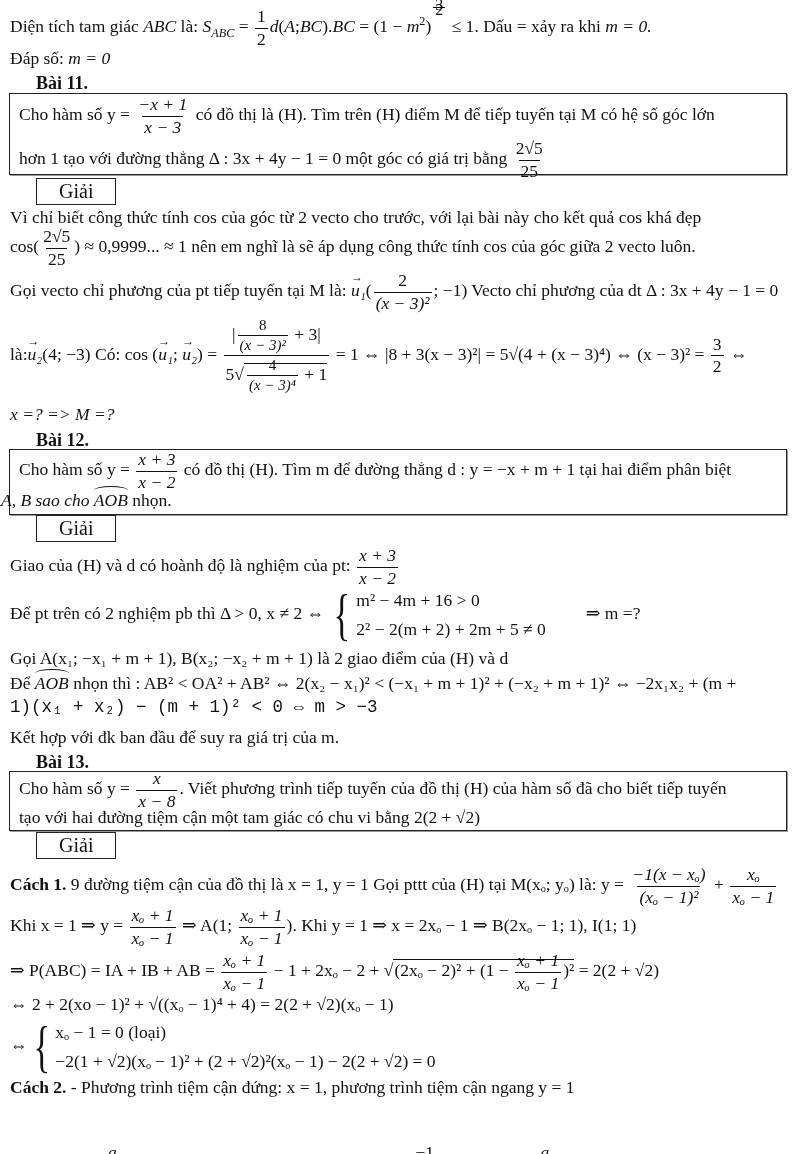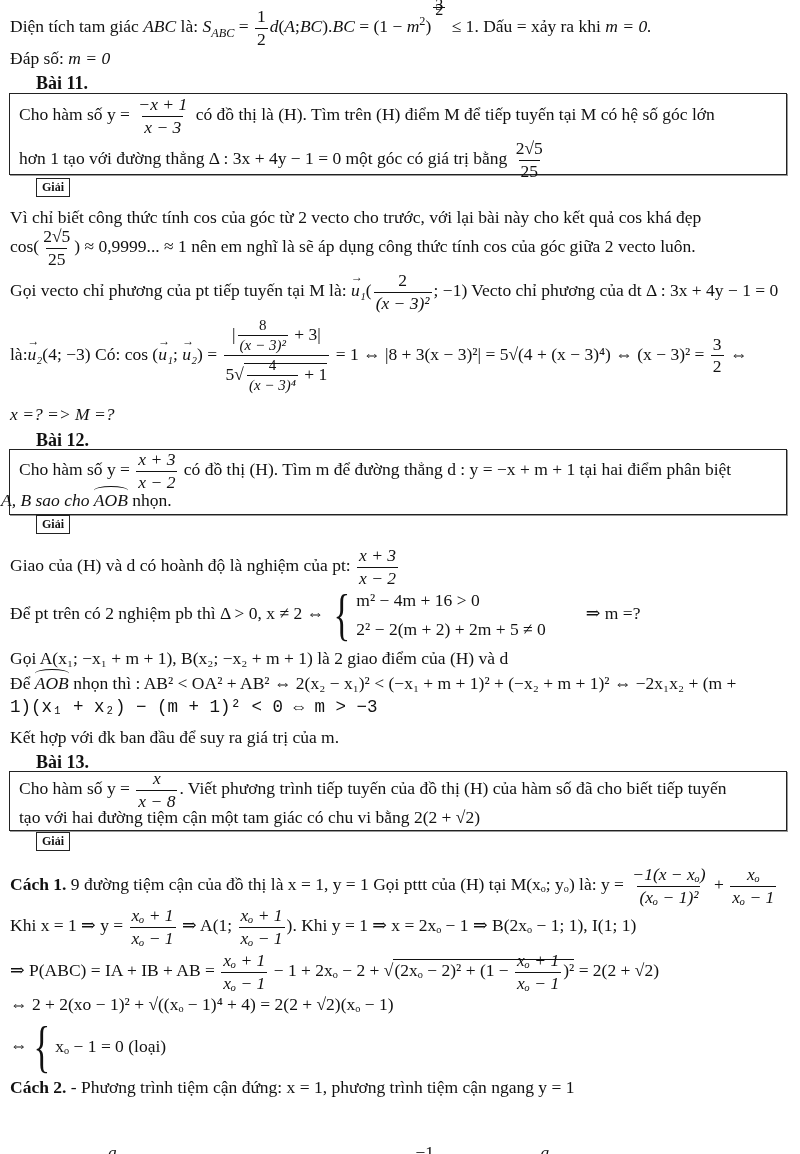--- a/index.html
+++ b/index.html
@@ -13,22 +13,22 @@
   .b { font-weight: bold; text-align: right; }
   .frac { display: inline-flex; flex-direction: column; align-items: center; vertical-align: middle; margin: 0 2px; }
   .frac .n { padding: 0 2px 2px; }
   .frac .d { border-top: 1px solid #111; padding: 2px 2px 0; }
   sup, sub { font-size: 70%; line-height: 0; }
   .box {
     position: absolute; left: 9px; width: 776px; border: 1px solid #222;
     box-shadow: 1px 1px 0 #999;
   }
   .giai {
-    position: absolute; left: 36px; border: 1px solid #222; padding: 2px 5px 3px;
-    font-weight: bold; font-size: 12px;
+    position: absolute; left: 36px; border: 1px solid #222; padding: 2px 22px 3px;
+    font-weight: normal; font-size: 20px;
   }
   .bai { position: absolute; left: 36px; font-weight: bold; font-size: 18px; }
   .sqrt { border-top: 1px solid #111; padding-left: 1px; }
   .vec { position: relative; display: inline-block; font-style: italic; }
   .vec::before { content: "→"; position: absolute; top: -11px; left: 0; font-size: 12px; font-style: normal; }
   .arc { position: relative; display: inline-block; font-style: italic; }
   .arc::before { content: ""; position: absolute; left: 0; right: 0; top: -6px; height: 8px; border-top: 1px solid #111; border-radius: 50% 50% 0 0; }
   .brace { font-size: 58px; font-weight: 100; vertical-align: middle; line-height: 1; display: inline-block; transform: scaleX(0.6); }
   .sys { display: inline-flex; flex-direction: column; vertical-align: middle; gap: 12px; }
 </style>
@@ -162,20 +162,21 @@
       <span class="d i">xₒ − 1</span>
     </span><span> − 1 + 2xₒ − 2 + </span>√<span class="sqrt"><span>(2xₒ − 2)² + (1 − </span><span class="frac">
         <span class="n i">xₒ + 1</span>
         <span class="d i">xₒ − 1</span>
       </span><span>)²</span></span><span> = 2(2 + √2)</span>
 </div>
 <div class="ln" style="top:996px;text-align:center;">⇔ 2 + 2(xo − 1)² + √((xₒ − 1)⁴ + 4) = 2(2 + √2)(xₒ − 1)</div>
 <div class="ln" style="top:1018px;">
   <span>⇔</span><span class="brace">{</span><span class="sys">
       <span>xₒ − 1 = 0    (loại)</span>
+      <span>−2(1 + √2)(xₒ − 1)² + (2 + √2)²(xₒ − 1) − 2(2 + √2) = 0</span>
     </span>
 </div>
 <div class="ln" style="top:1079px;">
   <span class="b">Cách 2.</span><span> - Phương trình tiệm cận đứng: x = 1, phương trình tiệm cận ngang y = 1</span>
 </div>
 <div class="ln" style="top:1144px;">
   <span>- Gọi M(a; </span><span class="frac">
       <span class="n i">a</span>
       <span class="d i">a − 1</span>
     </span><span>), phương trình tiếp tuyến tại M: y = </span><span class="frac">

